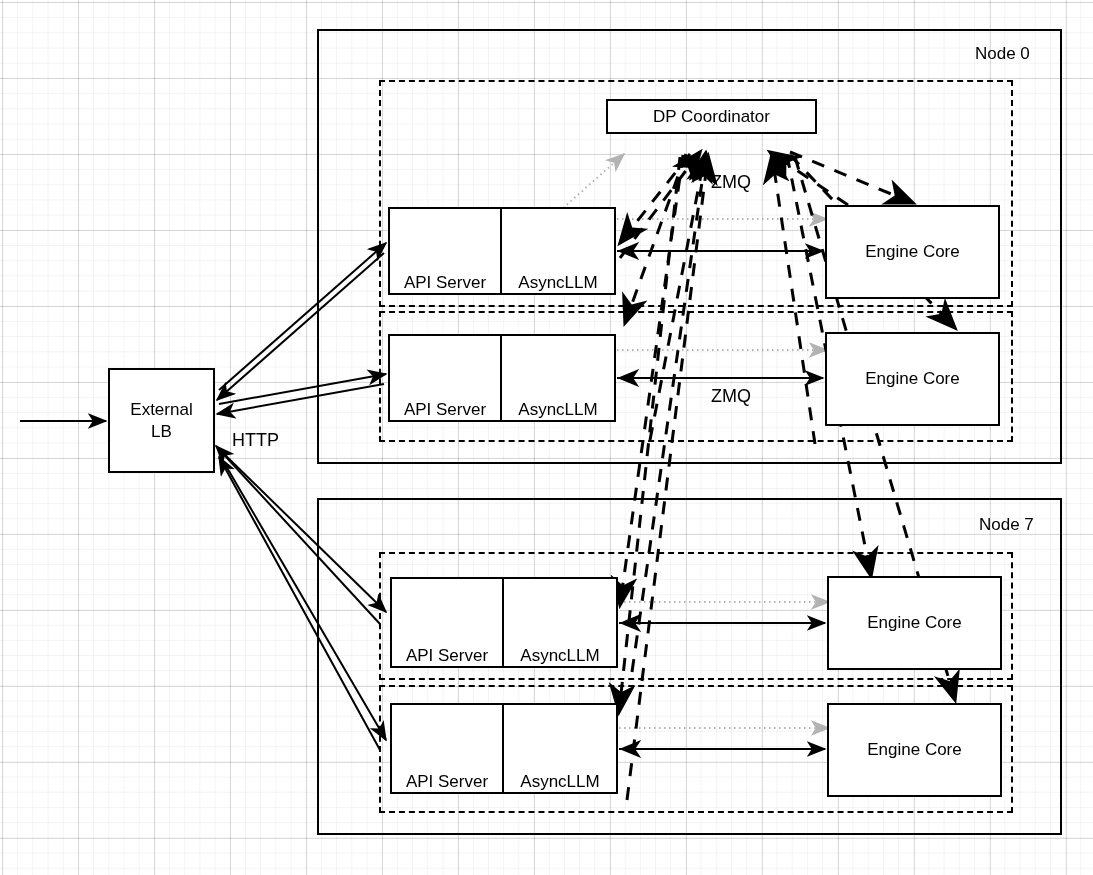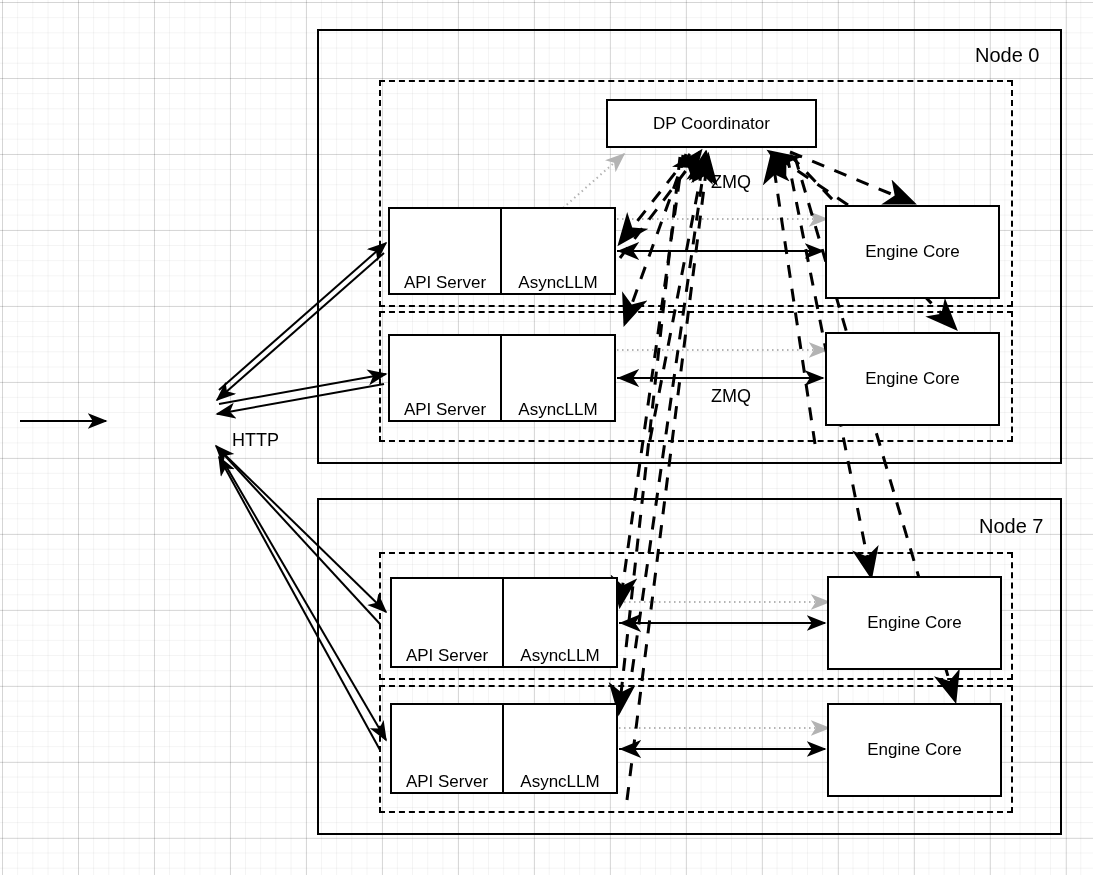--- a/index.html
+++ b/index.html
@@ -80,21 +80,21 @@
   }
   .lbl {
     position: absolute;
     font-size: 18px;
     color: #000000;
     white-space: nowrap;
     background: transparent;
   }
   .node-title {
     position: absolute;
-    font-size: 20px;
+    font-size: 17px;
     color: #000000;
     white-space: nowrap;
   }
   .lb-text {
     text-align: center;
     line-height: 1.25;
   }
 </style>
 </head>
 <body>
@@ -230,22 +230,26 @@
 
     <g>
       <line x1="627" y1="800" x2="708" y2="156" stroke="#000" stroke-width="3" stroke-dasharray="13,11" marker-end="url(#ah-big)"></line>
     </g>
 
     <g>
       <line x1="680" y1="157" x2="619" y2="712" stroke="#000" stroke-width="3" stroke-dasharray="13,11" marker-end="url(#ah-big)"></line>
     </g>
   </svg>
 
-
-  <div class="solid-box" style="left:606px; top:99px; width:211px; height:49px;">
+  <div class="solid-box lb-text" style="left:108px; top:368px; width:107px; height:105px; flex-direction:column;">
+    <span>External</span>
+    <span>LB</span>
+  </div>
+
+  <div class="solid-box" style="left:606px; top:99px; width:211px; height:35px;">
     <span>DP Coordinator</span>
   </div>
 
   <div class="split-box" style="left:388px; top:207px; width:228px; height:88px;">
     <div class="split-half left" style="width:50%;">
       <span>API Server</span>
     </div>
     <div class="split-half" style="width:50%;">
       <span>AsyncLLM</span>
     </div>

